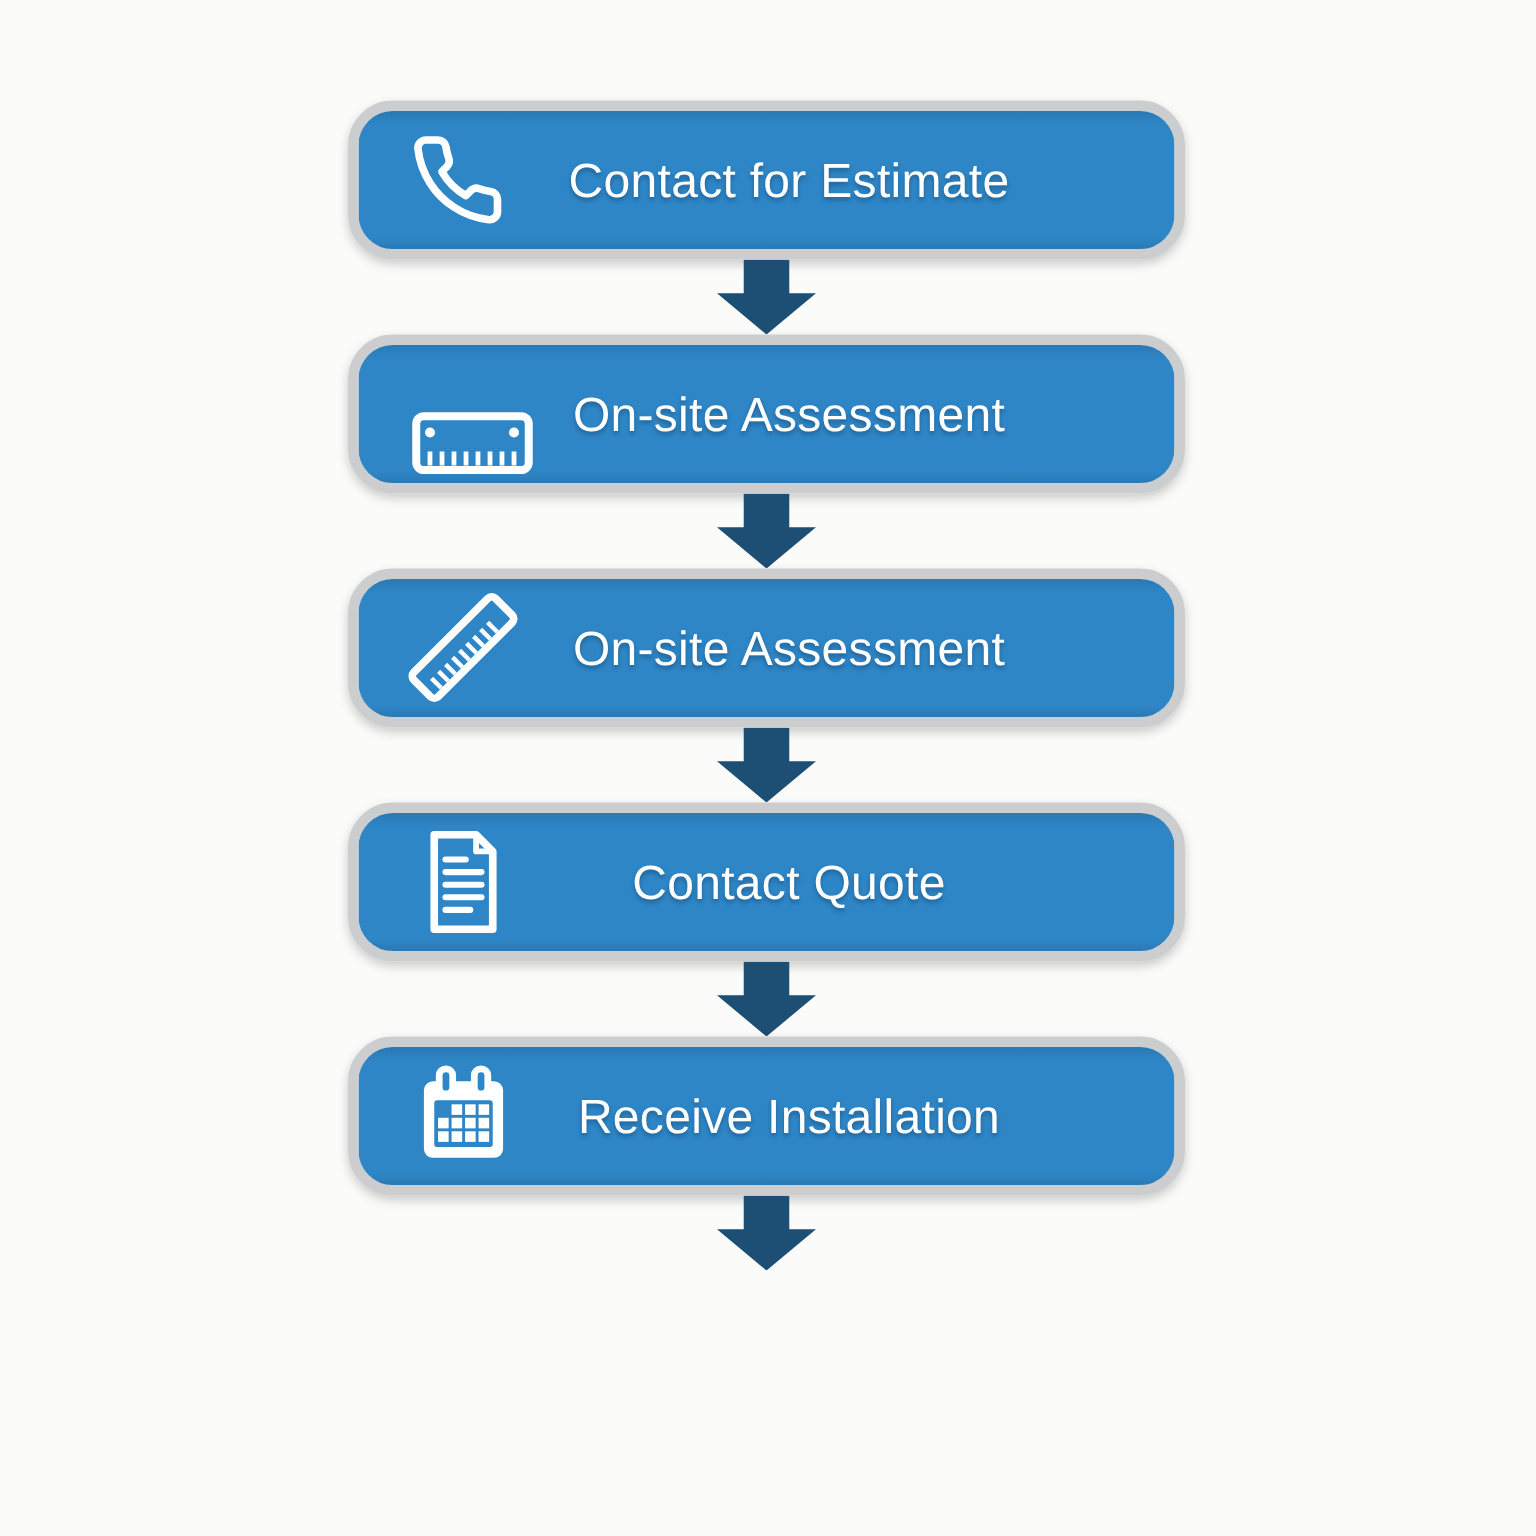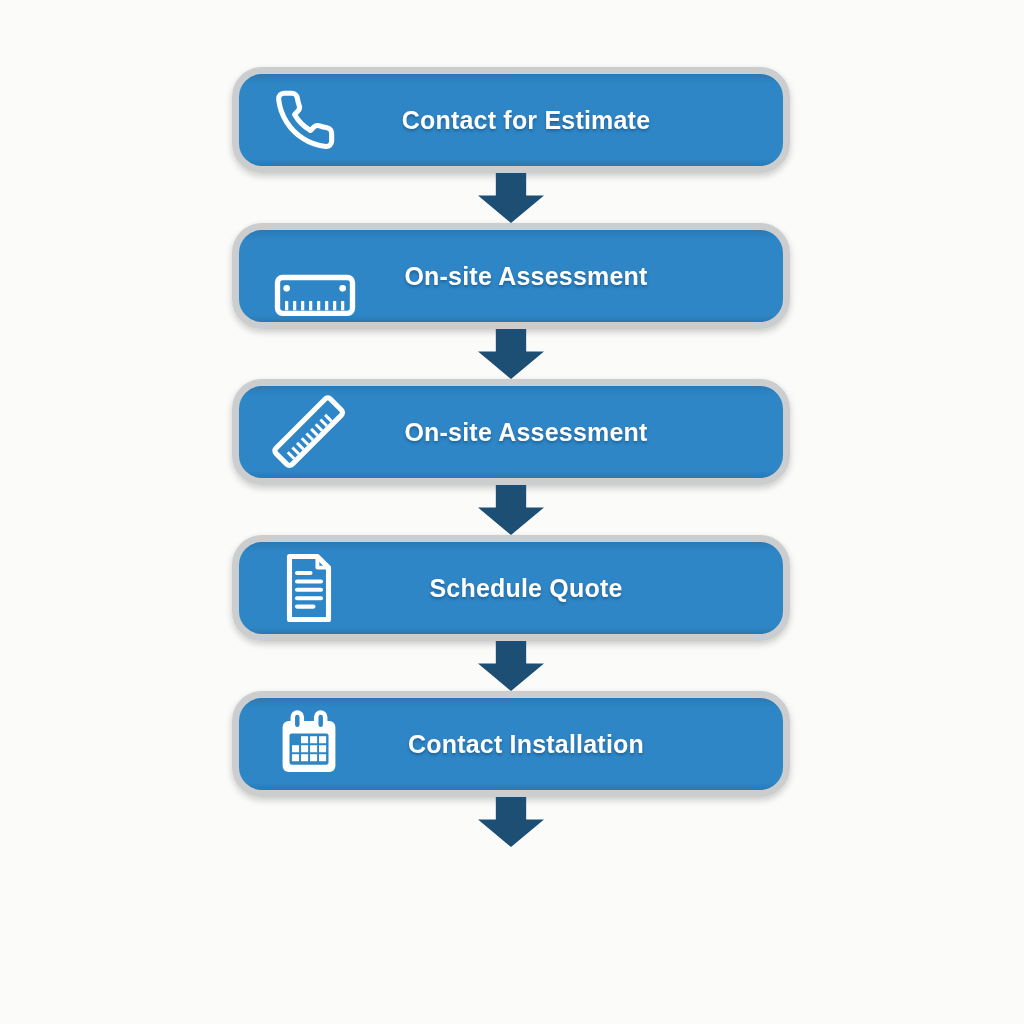--- a/index.html
+++ b/index.html
@@ -20,22 +20,22 @@
     height:106px;
     background:#2e85c5;
     background:linear-gradient(180deg,#2a79b4 0%,#2e86c6 10%,#2e86c6 92%,#2979b3 100%);
     border:7px solid #cbcdce;
     border-radius:30px;
     box-shadow:0 3px 7px rgba(0,0,0,.20);
     display:flex;align-items:center;justify-content:center;
   }
   .step-label{
     color:#fff;
-    font-size:25px;
-    font-weight:700;
+    font-size:32px;
+    font-weight:400;
     letter-spacing:.2px;
     padding-left:30px;
     text-shadow:0 2px 3px rgba(10,30,60,.35);
     white-space:nowrap;
   }
   .icon{
     position:absolute;left:34px;top:50%;
     transform:translateY(-50%);
     display:flex;align-items:center;justify-content:center;
   }
@@ -130,21 +130,21 @@
           <polyline points="12.8 1.5 12.8 5.2 16.5 5.2" stroke-width="1.3"></polyline>
           <g stroke-width="1.35">
             <line x1="6" y1="7" x2="10.5" y2="7"></line>
             <line x1="6" y1="9.8" x2="14" y2="9.8"></line>
             <line x1="6" y1="12.6" x2="14" y2="12.6"></line>
             <line x1="6" y1="15.4" x2="14" y2="15.4"></line>
             <line x1="6" y1="18.2" x2="11.5" y2="18.2"></line>
           </g>
         </svg>
       </span>
-      <span class="step-label">Schedule Quote</span>
+      <span class="step-label">Contact Quote</span>
     </div>
 
     <div class="arrow-zone">
       <div class="arrow"></div>
     </div>
 
     <div class="step">
       <span class="icon">
         <svg width="72" height="78" viewBox="0 0 24 25">
           <rect x="3.2" y="4.8" width="17.6" height="17" rx="2" fill="#ffffff"></rect>
@@ -159,21 +159,21 @@
             <rect x="9.35" y="12.9" width="2.35" height="2.35"></rect>
             <rect x="12.35" y="12.9" width="2.35" height="2.35"></rect>
             <rect x="15.35" y="12.9" width="2.35" height="2.35"></rect>
             <rect x="6.35" y="15.9" width="2.35" height="2.35"></rect>
             <rect x="9.35" y="15.9" width="2.35" height="2.35"></rect>
             <rect x="12.35" y="15.9" width="2.35" height="2.35"></rect>
             <rect x="15.35" y="15.9" width="2.35" height="2.35"></rect>
           </g>
         </svg>
       </span>
-      <span class="step-label">Contact Installation</span>
+      <span class="step-label">Receive Installation</span>
     </div>
 
     <div class="arrow-zone">
       <div class="arrow"></div>
     </div>
 
 
   </div>
 </div>
 

